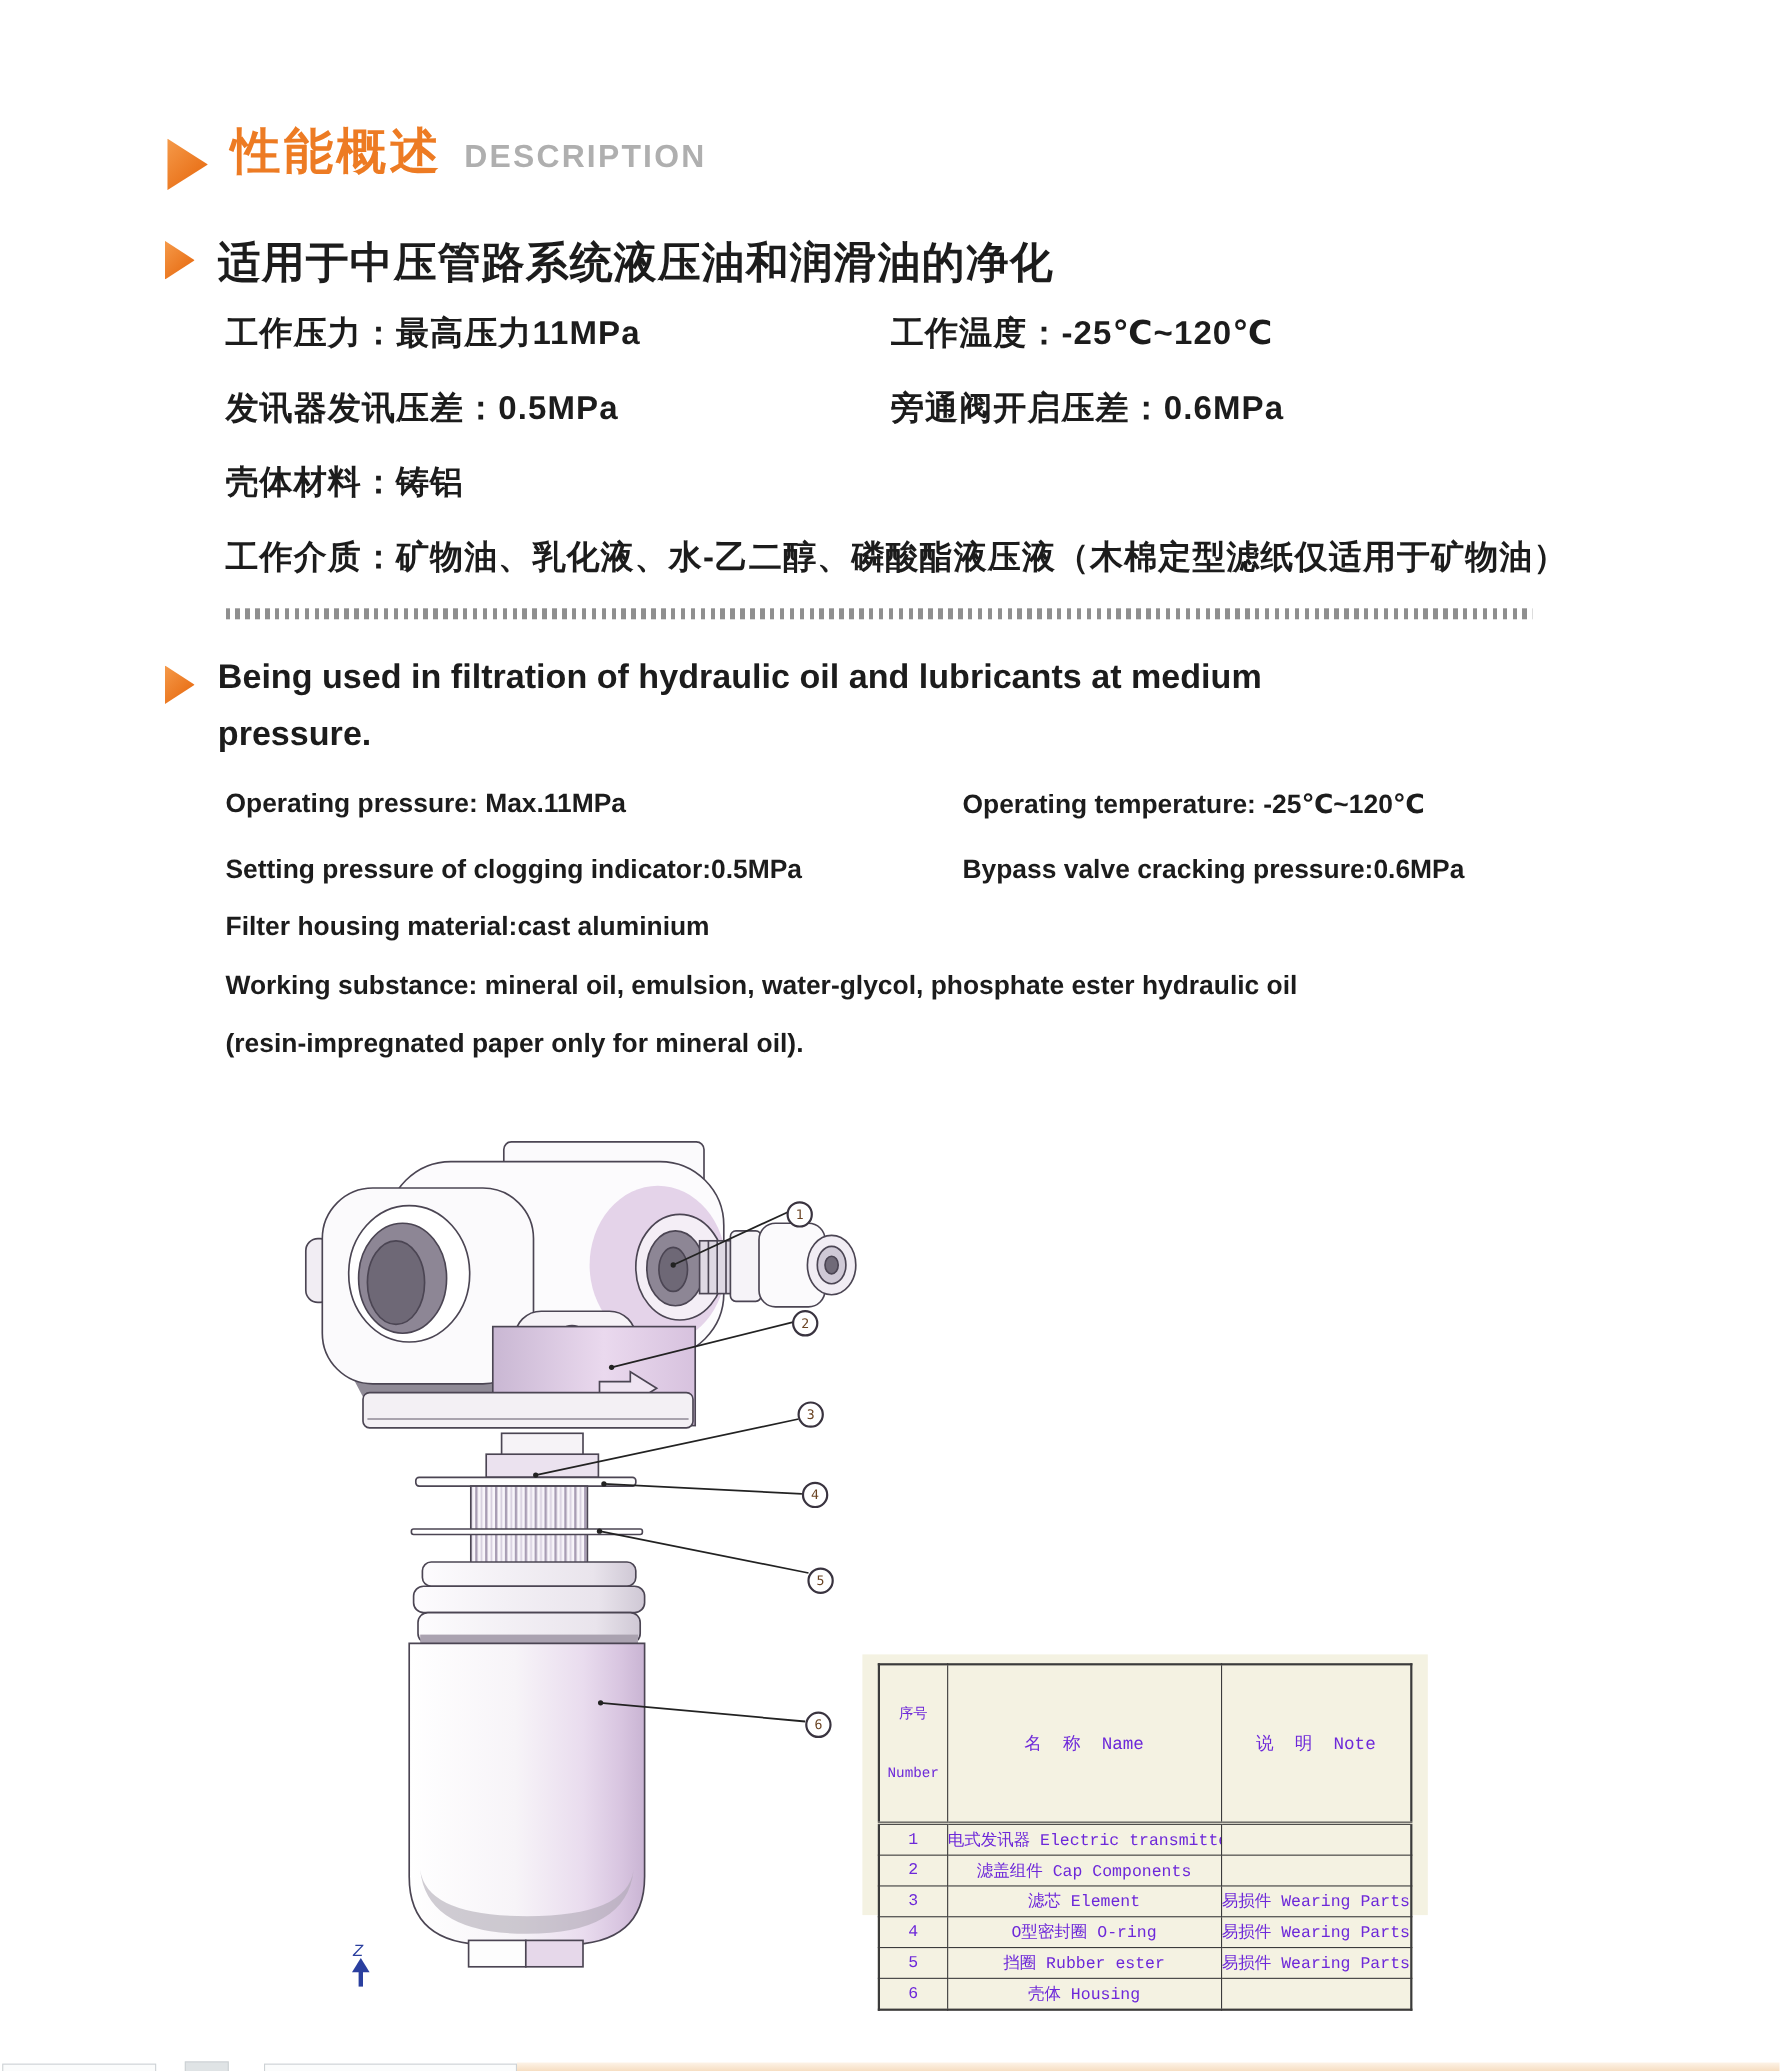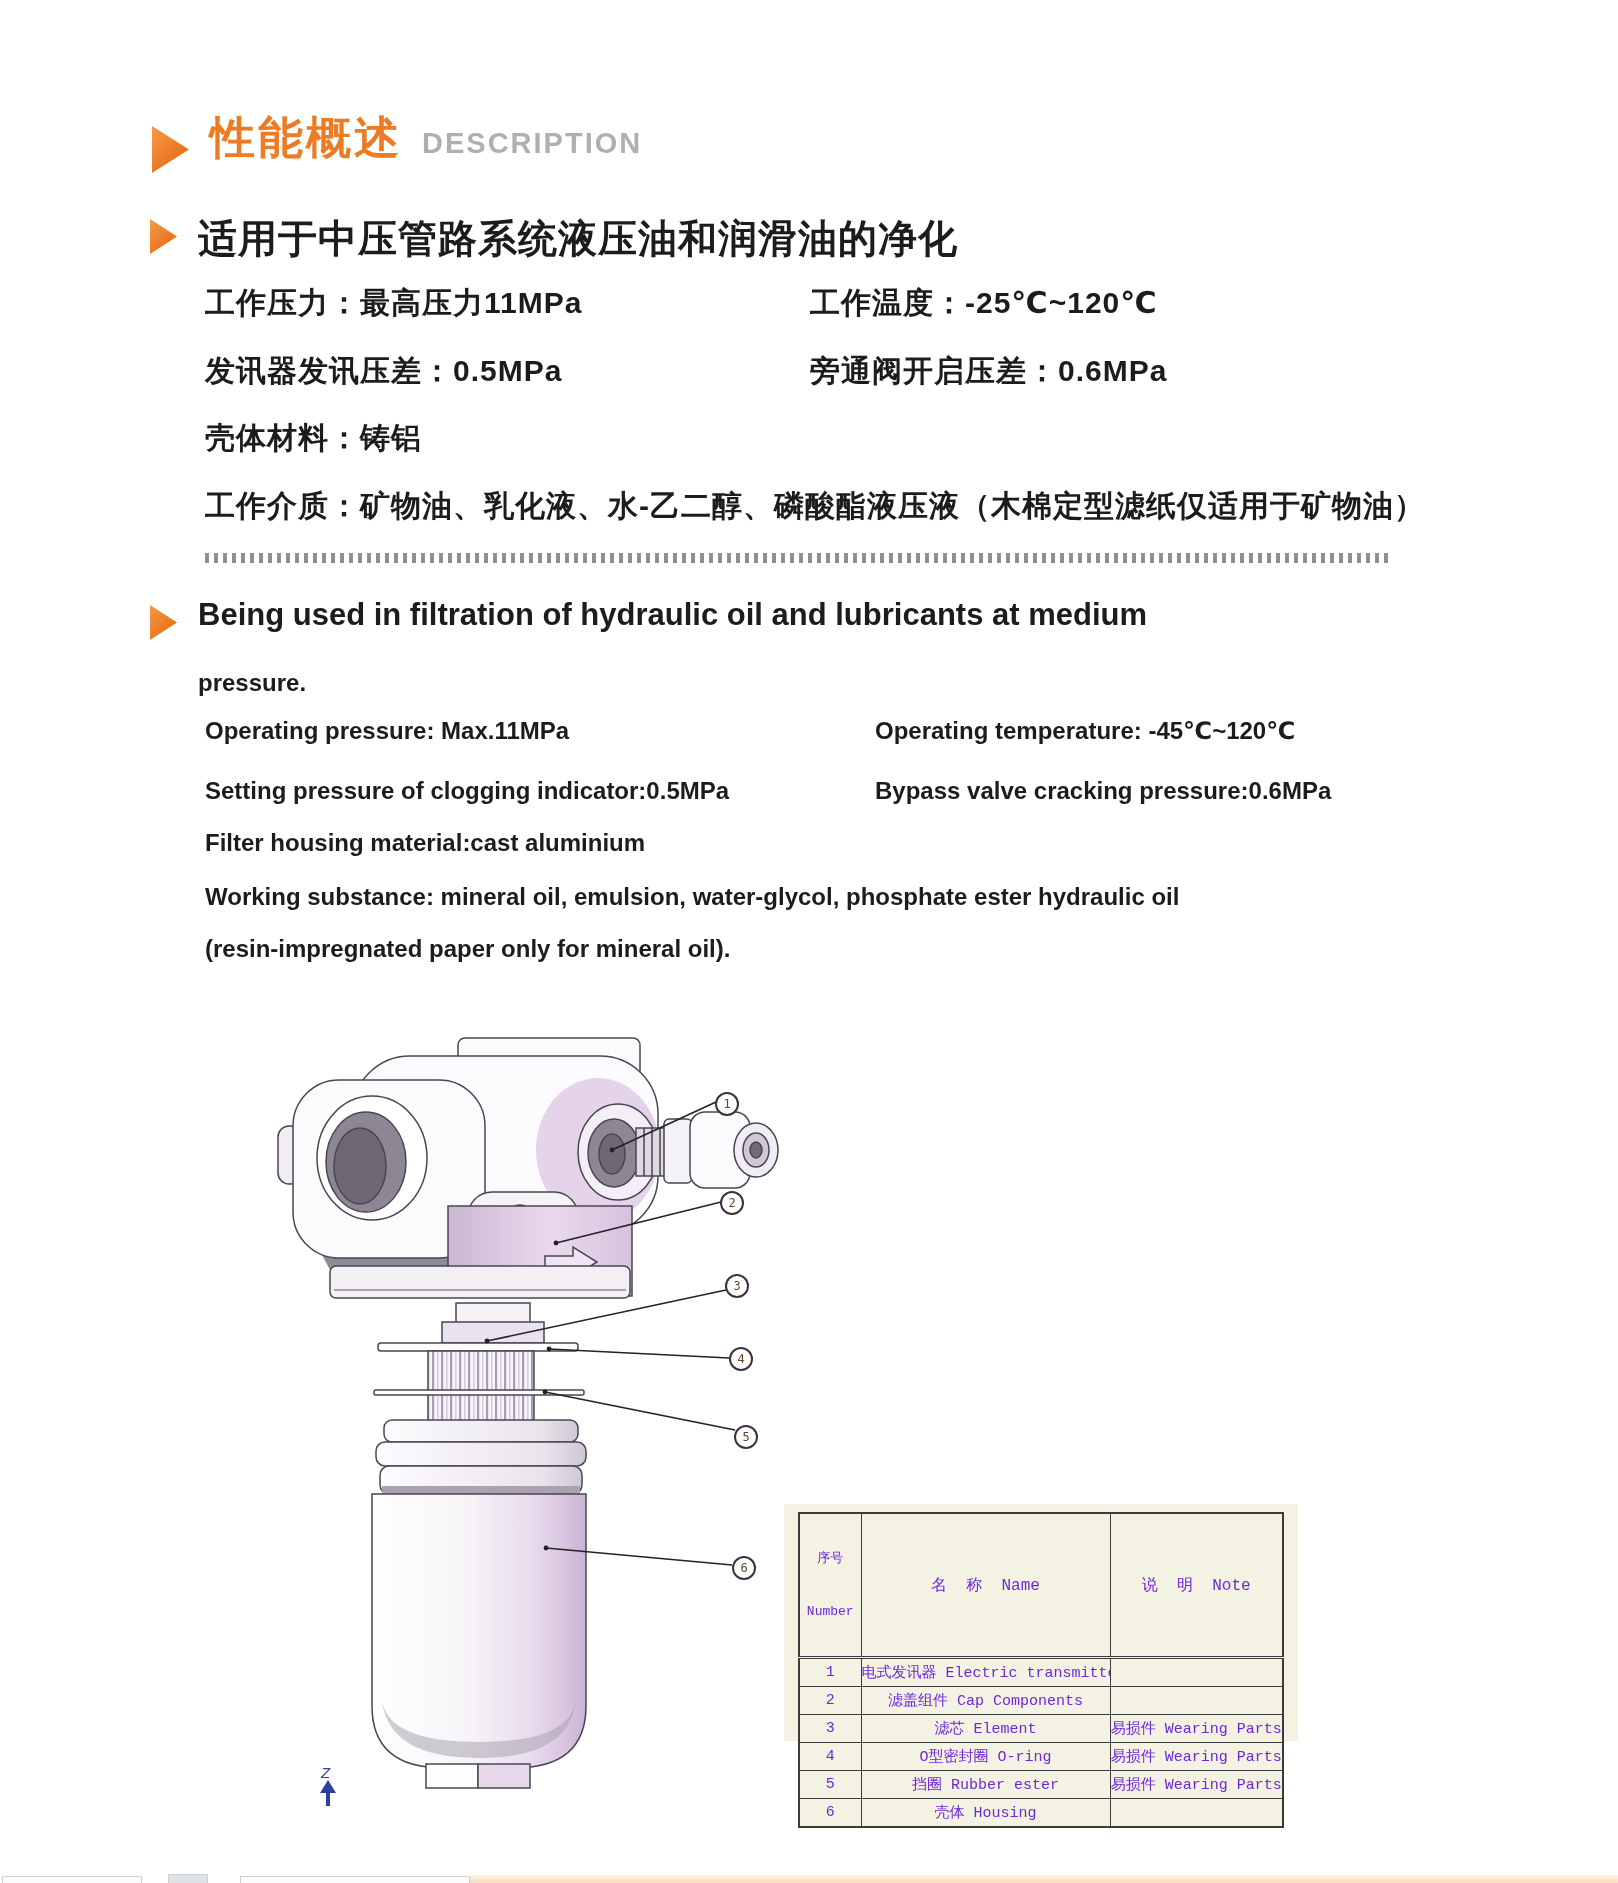--- a/index.html
+++ b/index.html
@@ -10,21 +10,21 @@
   .tri{position:absolute;background:linear-gradient(135deg,#f59a4a 0%,#ea741c 70%);
        clip-path:polygon(0 0,100% 50%,0 100%);}
   .tri-title{left:152px;top:126px;width:37px;height:47px;}
   .tri-cn{left:150px;top:219px;width:27px;height:35px;}
   .tri-en{left:150px;top:605px;width:27px;height:35px;}
   
   .title-cn{left:210px;top:108px;font-size:45px;font-weight:bold;color:#ed7b23;letter-spacing:3px;}
   .title-en{left:422px;top:127px;font-size:29px;font-weight:bold;color:#afafaf;letter-spacing:2px;}
   .cn-heading{left:198px;top:212px;font-size:39px;font-weight:bold;letter-spacing:1px;}
   .en-heading{left:198px;top:597px;font-size:31px;font-weight:bold;letter-spacing:0px;}
-  .en-heading2{left:198px;top:649px;font-size:24px;font-weight:bold;margin-top:20px;}
+  .en-heading2{left:198px;top:649px;font-size:31px;font-weight:bold;}
   
   .cnspec{font-size:30px;font-weight:bold;letter-spacing:1px;white-space:nowrap;}
   .enspec{font-size:24px;font-weight:bold;white-space:nowrap;}
   .colL{left:205px;} .colRcn{left:810px;} .colRen{left:875px;}
   .r1{top:283px;} .r2{top:351px;text-align:right;} .r3{top:418px;} .r4{top:486px;}
   .e1{top:717px;} .e2{top:777px;} .e3{top:829px;} .e4{top:883px;} .e5{top:935px;}
   
   .divider{left:205px;top:553px;width:1188px;height:10px;
      background:repeating-linear-gradient(90deg,#8f8f8f 0px,#8f8f8f 4px,transparent 4px,transparent 9px);}
   
@@ -67,21 +67,21 @@
   <div class="abs cnspec colL r3">壳体材料：铸铝</div>
   <div class="abs cnspec colL r4">工作介质：矿物油、乳化液、水-乙二醇、磷酸酯液压液（木棉定型滤纸仅适用于矿物油）</div>
 
   <div class="abs divider"></div>
 
   <div class="tri tri-en"></div>
   <div class="abs en-heading">Being used in filtration of hydraulic oil and lubricants at medium</div>
   <div class="abs en-heading2">pressure.</div>
 
   <div class="abs enspec colL e1">Operating pressure: Max.11MPa</div>
-  <div class="abs enspec colRen e1">Operating temperature: -45℃~120℃</div>
+  <div class="abs enspec colRen e1">Operating temperature: -25℃~120℃</div>
   <div class="abs enspec colL e2">Setting pressure of clogging indicator:0.5MPa</div>
   <div class="abs enspec colRen e2">Bypass valve cracking pressure:0.6MPa</div>
   <div class="abs enspec colL e4">Working substance: mineral oil, emulsion, water-glycol, phosphate ester hydraulic oil</div>
   <div class="abs enspec colL e3">Filter housing material:cast aluminium</div>
   <div class="abs enspec colL e5">(resin-impregnated paper only for mineral oil).</div>
 
   <svg class="abs fig-svg" viewBox="260 1020 530 800" xmlns="http://www.w3.org/2000/svg">
     <defs>
       <linearGradient id="gHous" x1="0" y1="0" x2="1" y2="0">
         <stop offset="0" stop-color="#ffffff"></stop>

